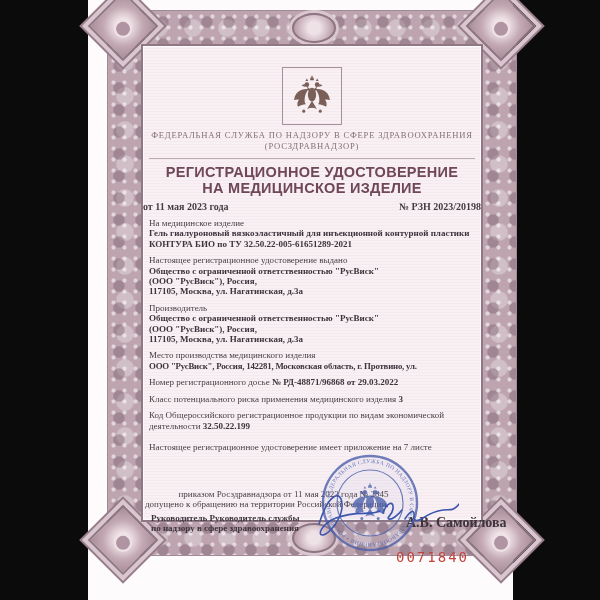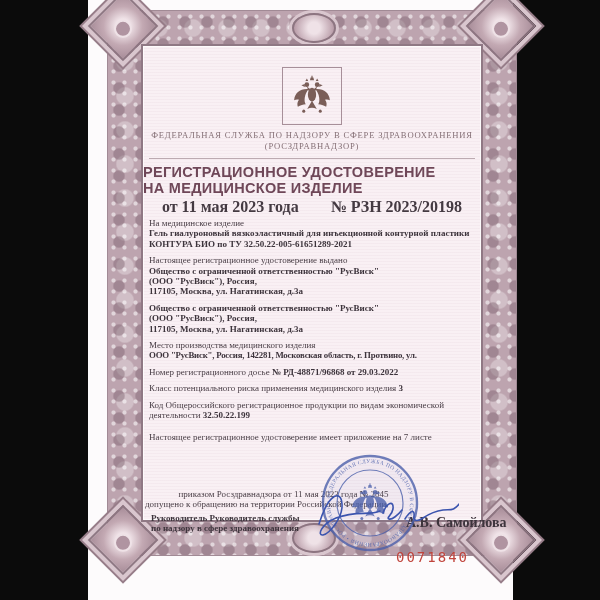--- a/index.html
+++ b/index.html
@@ -30,24 +30,24 @@
   .paper{position:absolute;left:33px;top:33px;right:33px;bottom:33px;
          background:#f9f0f4;border:2px solid #8f7884;
          box-shadow:inset 0 0 0 1px rgba(255,255,255,.75);z-index:3;
          background-image:repeating-linear-gradient(0deg, rgba(205,175,190,.10) 0 1px, transparent 1px 3px);}
   .content{position:absolute;inset:0;font-size:9px;line-height:10.4px;color:#473c44;}
   
   .shield{width:58px;height:56px;margin:21px auto 5px;border:1px solid #a78f99;
           display:flex;align-items:center;justify-content:center;color:#7a5e58;}
   .agency{text-align:center;font-size:8.6px;line-height:10.5px;letter-spacing:.8px;color:#857076;}
   .rule{border:none;border-top:1px solid #bcaab1;margin:7px 6px 5px;}
-  .title{text-align:left;font-family:"Liberation Sans",sans-serif;font-weight:bold;
+  .title{text-align:center;font-family:"Liberation Sans",sans-serif;font-weight:bold;
          font-size:14.5px;line-height:16px;color:#6f4758;letter-spacing:.3px;}
-  .daterow{display:flex;justify-content:center;gap:32px;margin-top:6px;
-           font-weight:bold;font-size:16px;color:#443a42;}
+  .daterow{display:flex;justify-content:space-between;gap:32px;margin-top:6px;
+           font-weight:bold;font-size:10px;color:#443a42;}
   
   .bodyblock{position:absolute;left:6px;right:4px;top:172px;}
   .grp{margin-bottom:6px;}
   .val{font-weight:bold;color:#3d343c;}
   .tight{font-size:8.8px;letter-spacing:-.2px;}
   .nw{white-space:nowrap;}
   
   .order{position:absolute;left:2px;top:443px;text-align:right;}
   .sigpos{position:absolute;left:8px;top:467px;font-weight:bold;color:#3d343c;}
   .signer{position:absolute;left:263px;top:472px;font-weight:bold;font-size:14px;color:#3d343c;}
@@ -122,20 +122,21 @@
           </div>
 
           <div class="grp">
             <div>Настоящее регистрационное удостоверение выдано</div>
             <div class="val nw">Общество с ограниченной ответственностью "РусВиск"</div>
             <div class="val nw">(ООО "РусВиск"), Россия,</div>
             <div class="val nw">117105, Москва, ул. Нагатинская, д.3а</div>
           </div>
 
           <div class="grp">
+            <div>Производитель</div>
             <div class="val nw">Общество с ограниченной ответственностью "РусВиск"</div>
             <div class="val nw">(ООО "РусВиск"), Россия,</div>
             <div class="val nw">117105, Москва, ул. Нагатинская, д.3а</div>
           </div>
 
           <div class="grp">
             <div>Место производства медицинского изделия</div>
             <div class="val nw tight">ООО "РусВиск", Россия, 142281, Московская область, г. Протвино, ул.</div>
           </div>
 

